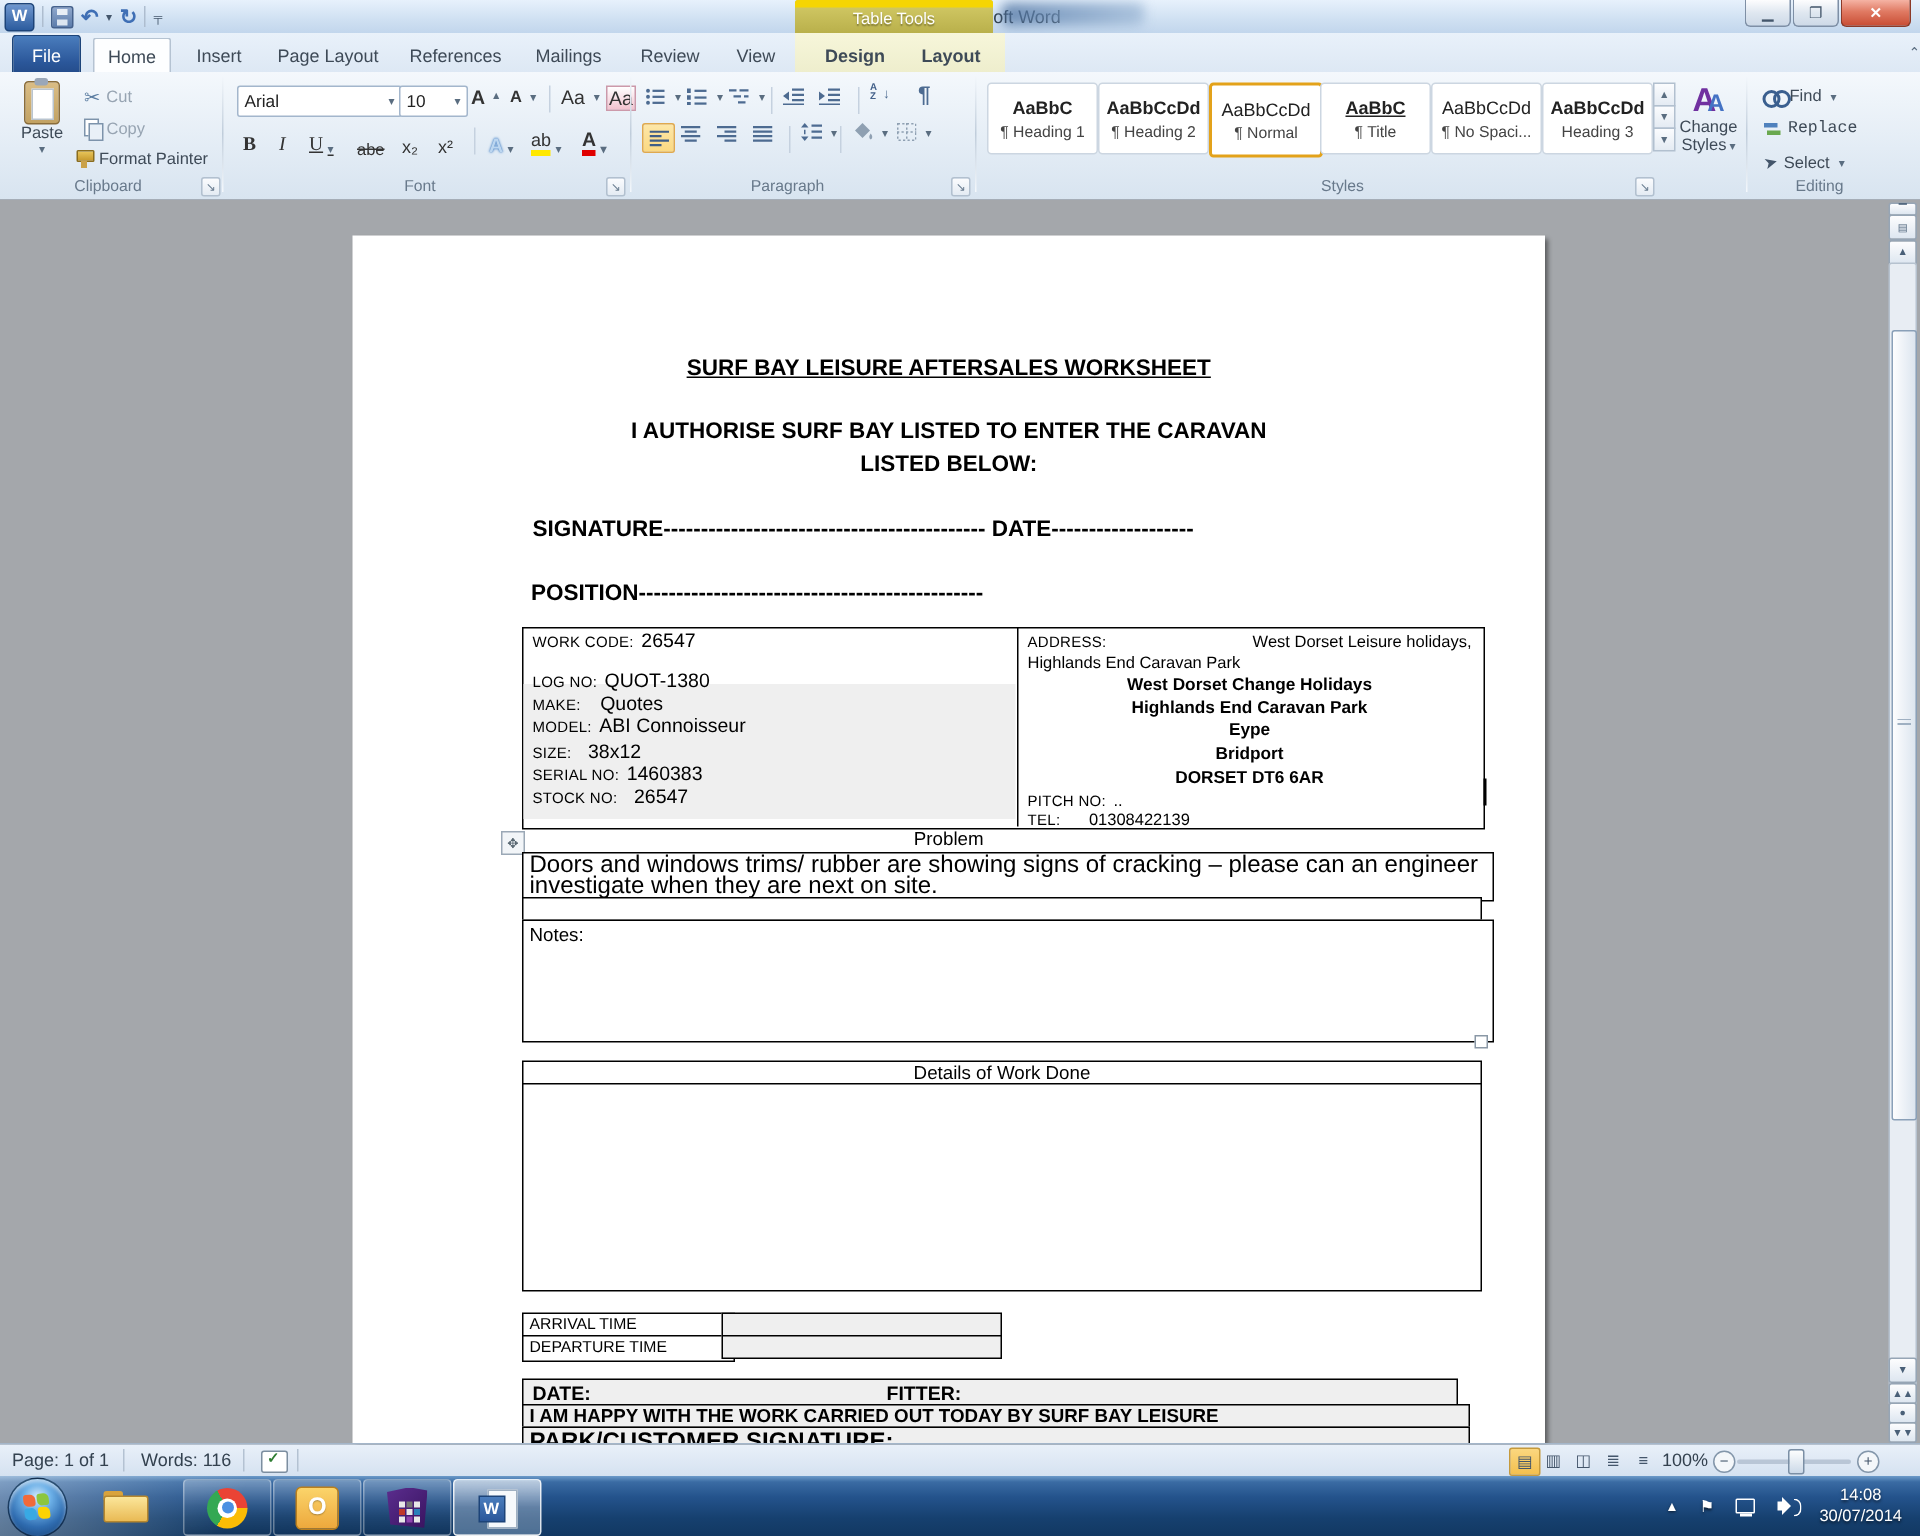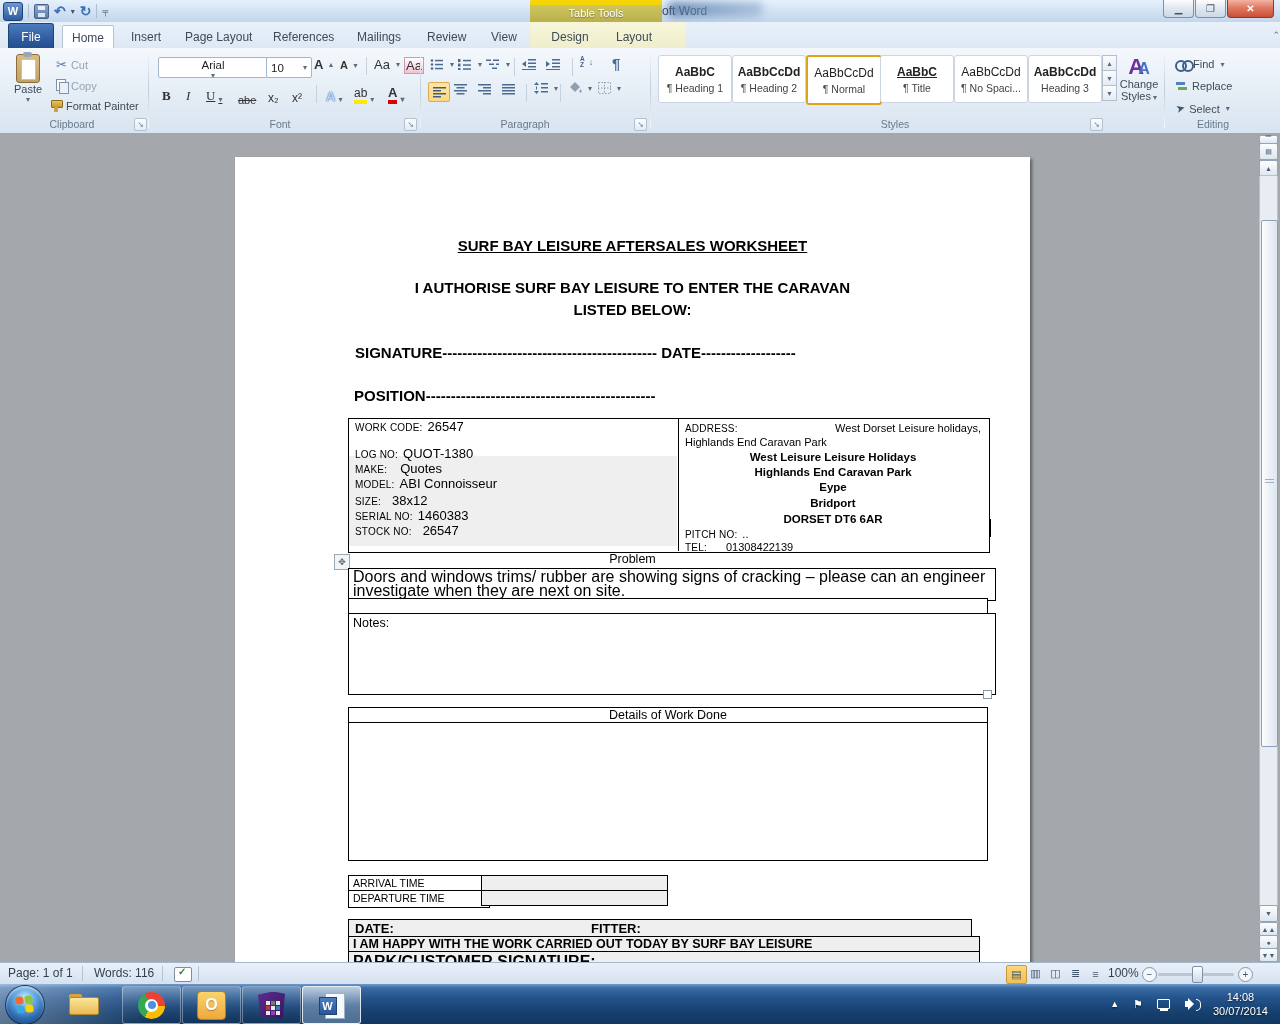--- a/index.html
+++ b/index.html
@@ -42,22 +42,22 @@
   
   .tabrow{position:absolute;left:0;top:22px;width:1280px;height:26px;
     background:linear-gradient(#e9f1fa,#dde8f4);border-bottom:1px solid #b5c3d2;padding-left:36px;}
   .filetab{position:absolute;left:8px;top:1px;width:44px;height:25px;border-radius:3px 3px 0 0;
     background:linear-gradient(#4a7dbd,#2b579a 70%,#244c8a);color:#fff;font-size:12px;
     display:flex;align-items:center;justify-content:center;border:1px solid #1d4479;border-bottom:none;}
   .tab{position:absolute;top:3px;height:23px;display:flex;align-items:center;justify-content:center;
     font-size:12px;color:#3e4a57;padding:0 9px;}
   .tab.active{background:#fdfeff;border:1px solid #b5c3d2;border-bottom:1px solid #fdfeff;
     border-radius:2px 2px 0 0;}
-  .ctxtabs{position:absolute;left:530px;top:0;width:156px;height:26px;
-    background:linear-gradient(#f7f6da,#eeeecd);}
+  .ctxtabs{position:absolute;left:530px;top:0;width:140px;height:26px;
+    background:linear-gradient(#f7f6da,#eeeecd);font-weight:bold;}
   .ctxtab{position:absolute;top:3px;height:23px;display:flex;align-items:center;justify-content:center;
     font-size:12px;color:#3e4a57;}
   .rib-collapse{position:absolute;right:36px;top:8px;font-size:9px;color:#5a6d80;}
   .helpbtn{position:absolute;right:10px;top:4px;width:18px;height:18px;border-radius:50%;
     background:linear-gradient(#79a9e2,#3a74c0);border:1px solid #2b5a99;color:#fff;font-weight:bold;
     font-size:11px;display:flex;align-items:center;justify-content:center;}
 
   
   .ribbon{position:absolute;left:0;top:48px;width:1280px;height:85px;
     background:linear-gradient(#f4f8fc,#e3ecf5 60%,#d8e4f0);border-bottom:1px solid #8da0b5;}
@@ -285,21 +285,21 @@
       <span>Copy</span>
     </div>
     <div class="rbtn" style="left:50px;top:52px;">
       <span class="fpic"></span>
       <span>Format Painter</span>
     </div>
     <div class="glabel" style="left:22px;width:100px;">Clipboard</div>
     <div class="dl" style="left:134px;">↘</div>
     <div class="gsep" style="left:148px;"></div>
 
-    <div class="combo" style="position:absolute;left:158px;top:9px;width:100px;flex-direction:column;">
+    <div class="combo" style="position:absolute;left:158px;top:9px;width:100px;">
       <span>Arial</span>
         <span class="caret">▾</span>
     </div>
     <div class="combo" style="position:absolute;left:266px;top:9px;width:36px;">
       <span>10</span>
         <span class="caret">▾</span>
     </div>
     <div class="rbtn" style="left:314px;top:9px;">
       <span class="fg">A</span>
         <span style="font-size:7px;color:#5a6d80;">▲</span>
@@ -524,36 +524,36 @@
       <span class="dd">Styles</span>
     </div>
     <div class="glabel" style="left:845px;width:100px;">Styles</div>
     <div class="dl" style="left:1090px;">↘</div>
     <div class="gsep" style="left:1164px;"></div>
 
     <div class="rbtn dd" style="left:1176px;top:10px;">
       <span class="findic"></span>
       <span>Find</span>
     </div>
-    <div class="rbtn" style="left:1176px;top:32px;">
+    <div class="rbtn" style="left:1176px;top:32px;font-family:Liberation Mono, monospace;">
       <span class="repic"></span>
       <span>Replace</span>
     </div>
     <div class="rbtn dd" style="left:1176px;top:54px;">
       <span class="selic">➤</span>
       <span>Select</span>
     </div>
     <div class="glabel" style="left:1178px;width:70px;">Editing</div>
   </div>
 
   <div class="docarea">
     <div class="page">
 
       <div class="line doc-b ctr" style="left:0;right:0;top:80px;font-size:15px;text-decoration:underline;">SURF BAY LEISURE AFTERSALES WORKSHEET</div>
-      <div class="line doc-b ctr" style="left:0;right:0;top:122px;font-size:15px;">I AUTHORISE SURF BAY LEISURE TO ENTER THE CARAVAN</div>
+      <div class="line doc-b ctr" style="left:0;right:0;top:122px;font-size:15px;">I AUTHORISE SURF BAY LISTED TO ENTER THE CARAVAN</div>
       <div class="line doc-b ctr" style="left:0;right:0;top:144px;font-size:15px;">LISTED BELOW:</div>
       <div class="line doc-b" style="left:120px;top:187px;font-size:15px;">SIGNATURE------------------------------------------- DATE-------------------</div>
       <div class="line doc-b" style="left:119px;top:230px;font-size:15px;">POSITION----------------------------------------------</div>
 
       <div class="box" style="left:113px;top:261px;width:640px;height:133px;"></div>
       <div class="abs" style="left:114px;top:299px;width:328px;height:90px;background:#efefef;"></div>
       <div class="abs" style="left:443px;top:261px;width:1px;height:133px;background:#000;"></div>
 
       <div class="cellrow" style="left:120px;top:262px;">
           <span class="lbl">WORK CODE:</span>
@@ -582,21 +582,21 @@
       <div class="cellrow" style="left:120px;top:366px;">
           <span class="lbl">STOCK NO:</span>
           <span class="val" style="margin-left:6px;">26547</span>
         </div>
 
       <div class="cellrow" style="left:450px;top:265px;width:296px;justify-content:space-between;">
         <span class="lbl">ADDRESS:</span>
         <span style="font-size:11px;">West Dorset Leisure holidays,</span>
       </div>
       <div class="line" style="left:450px;top:279px;font-size:11px;">Highlands End Caravan Park</div>
-      <div class="line doc-b ctr" style="left:443px;top:294px;width:310px;font-size:11.5px;">West Leisure Leisure Holidays</div>
+      <div class="line doc-b ctr" style="left:443px;top:294px;width:310px;font-size:11.5px;">West Dorset Change Holidays</div>
       <div class="line doc-b ctr" style="left:443px;top:309px;width:310px;font-size:11.5px;">Highlands End Caravan Park</div>
       <div class="line doc-b ctr" style="left:443px;top:324px;width:310px;font-size:11.5px;">Eype</div>
       <div class="line doc-b ctr" style="left:443px;top:340px;width:310px;font-size:11.5px;">Bridport</div>
       <div class="line doc-b ctr" style="left:443px;top:356px;width:310px;font-size:11.5px;">DORSET  DT6 6AR</div>
       <div class="cellrow" style="left:450px;top:371px;">
         <span class="lbl">PITCH NO:</span>
         <span class="val" style="font-size:11px;">..</span>
       </div>
       <div class="cellrow" style="left:450px;top:384px;">
         <span class="lbl">TEL:</span>

